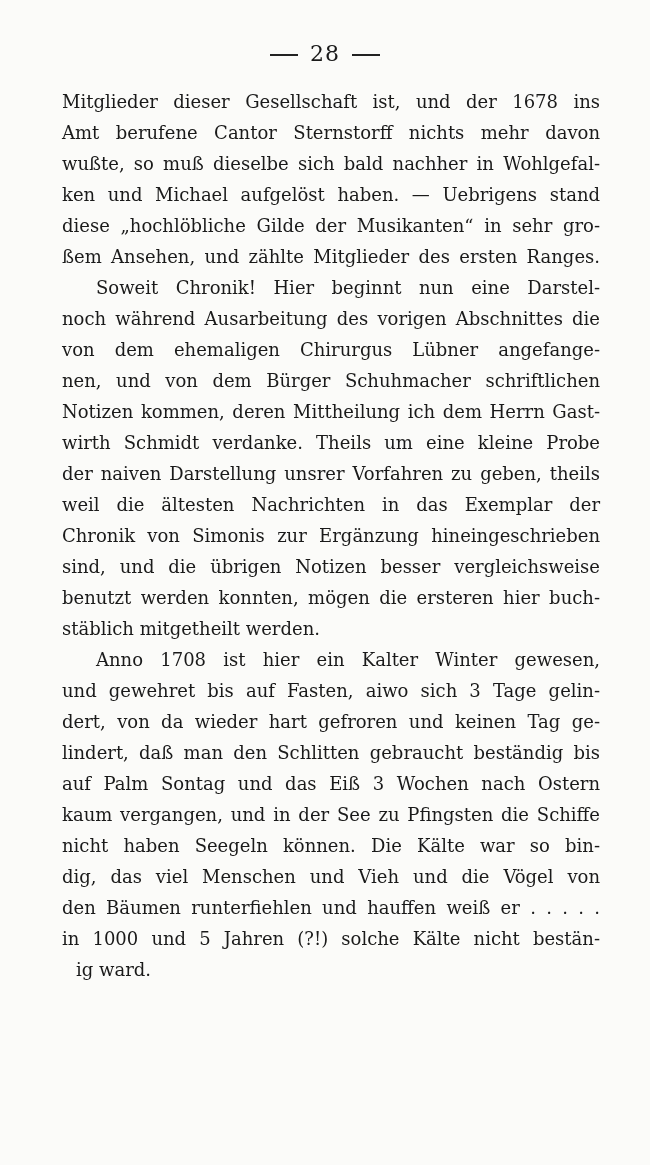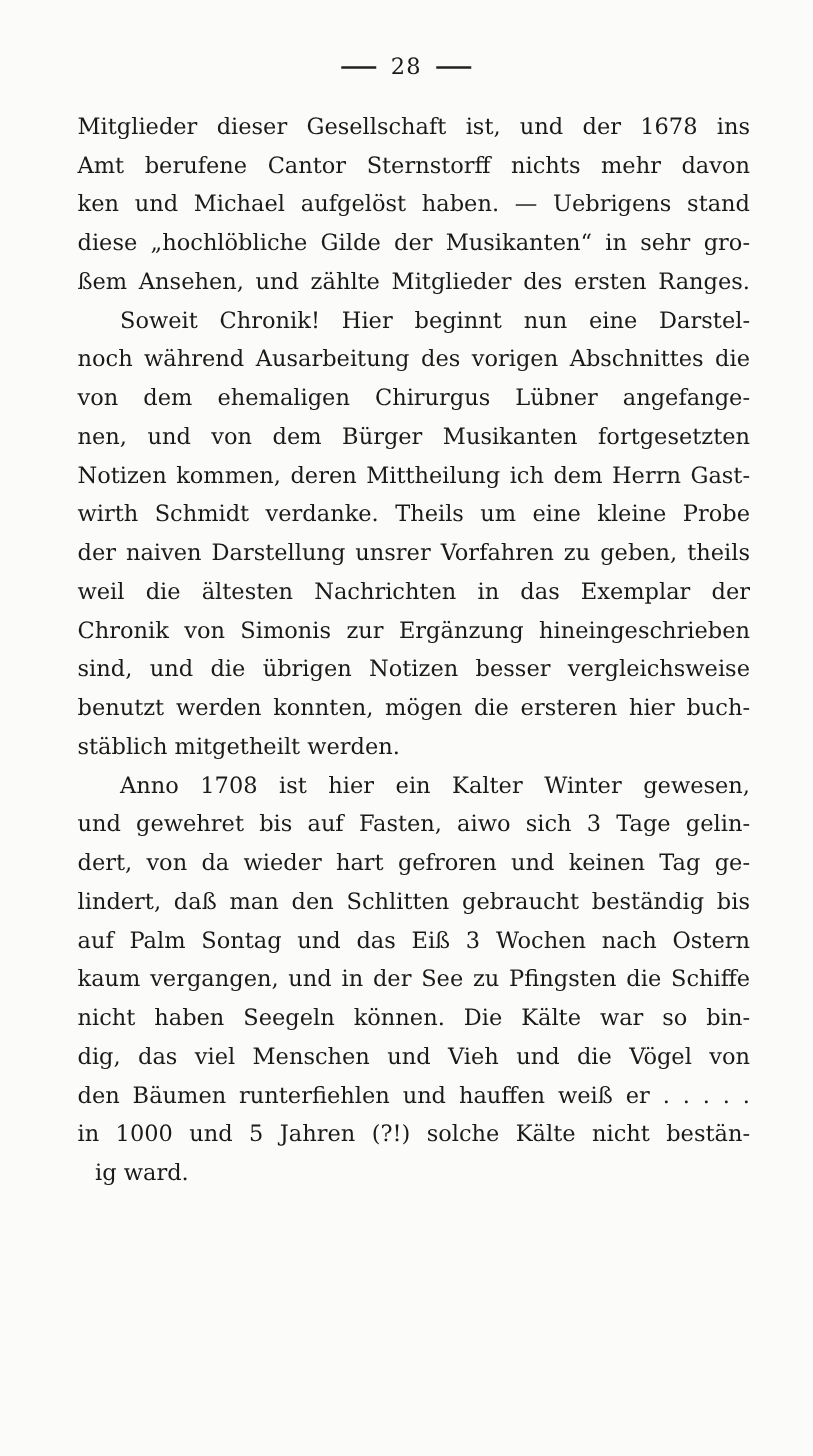--- a/index.html
+++ b/index.html
@@ -14,21 +14,21 @@
       overflow: hidden;
       font-family: "DejaVu Serif", "Liberation Serif", serif;
       color: #1a1a1a;
     }
     .page-header {
       position: absolute;
       top: 40px;
       left: 0;
       width: 650px;
       text-align: center;
-      font-size: 18px;
+      font-size: 22px;
       line-height: 28px;
       letter-spacing: 1px;
     }
     .page-header .dash {
       display: inline-block;
       width: 28px;
       height: 2px;
       background: #222;
       vertical-align: middle;
       margin: 0 12px;
@@ -63,30 +63,31 @@
 
 <div class="page-header">
   <span class="dash"></span><span>28</span><span class="dash"></span>
 </div>
 
 <div class="page-body">
 
   <div>
     <div class="line">Mitglieder dieser Gesellschaft ist, und der 1678 ins</div>
     <div class="line">Amt berufene Cantor Sternstorff nichts mehr davon</div>
+    <div class="line">wußte, so muß dieselbe sich bald nachher in Wohlgefal-</div>
     <div class="line">ken und Michael aufgelöst haben. — Uebrigens stand</div>
     <div class="line">diese „hochlöbliche Gilde der Musikanten“ in sehr gro-</div>
     <div class="line">ßem Ansehen, und zählte Mitglieder des ersten Ranges.</div>
   </div>
 
   <div>
     <div class="line indent">Soweit Chronik! Hier beginnt nun eine Darstel-</div>
     <div class="line">noch während Ausarbeitung des vorigen Abschnittes die</div>
     <div class="line">von dem ehemaligen Chirurgus Lübner angefange-</div>
-    <div class="line">nen, und von dem Bürger Musikanten fortgesetzten</div>
+    <div class="line">nen, und von dem Bürger Schuhmacher schriftlichen</div>
     <div class="line">Notizen kommen, deren Mittheilung ich dem Herrn Gast-</div>
     <div class="line">wirth Schmidt verdanke. Theils um eine kleine Probe</div>
     <div class="line">der naiven Darstellung unsrer Vorfahren zu geben, theils</div>
     <div class="line">weil die ältesten Nachrichten in das Exemplar der</div>
     <div class="line">Chronik von Simonis zur Ergänzung hineingeschrieben</div>
     <div class="line">sind, und die übrigen Notizen besser vergleichsweise</div>
     <div class="line">benutzt werden konnten, mögen die ersteren hier buch-</div>
     <div class="line last">stäblich mitgetheilt werden.</div>
   </div>
 

